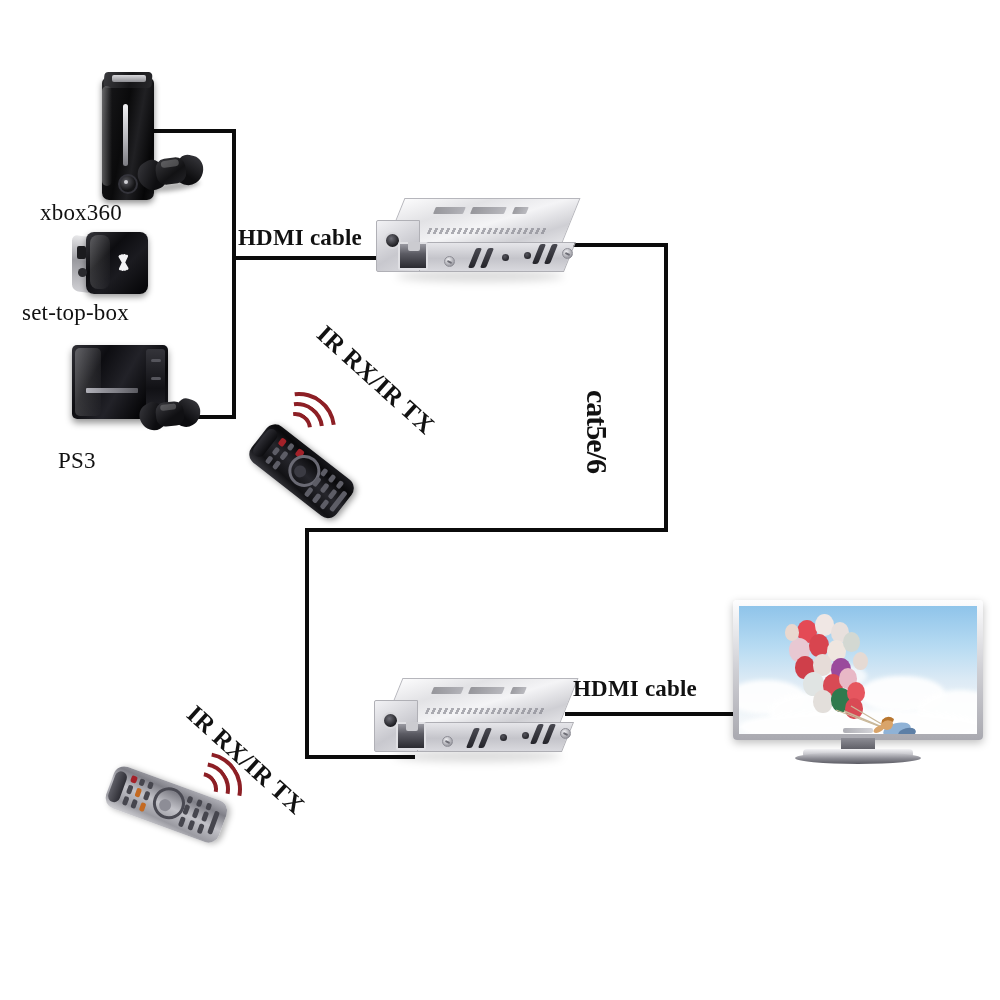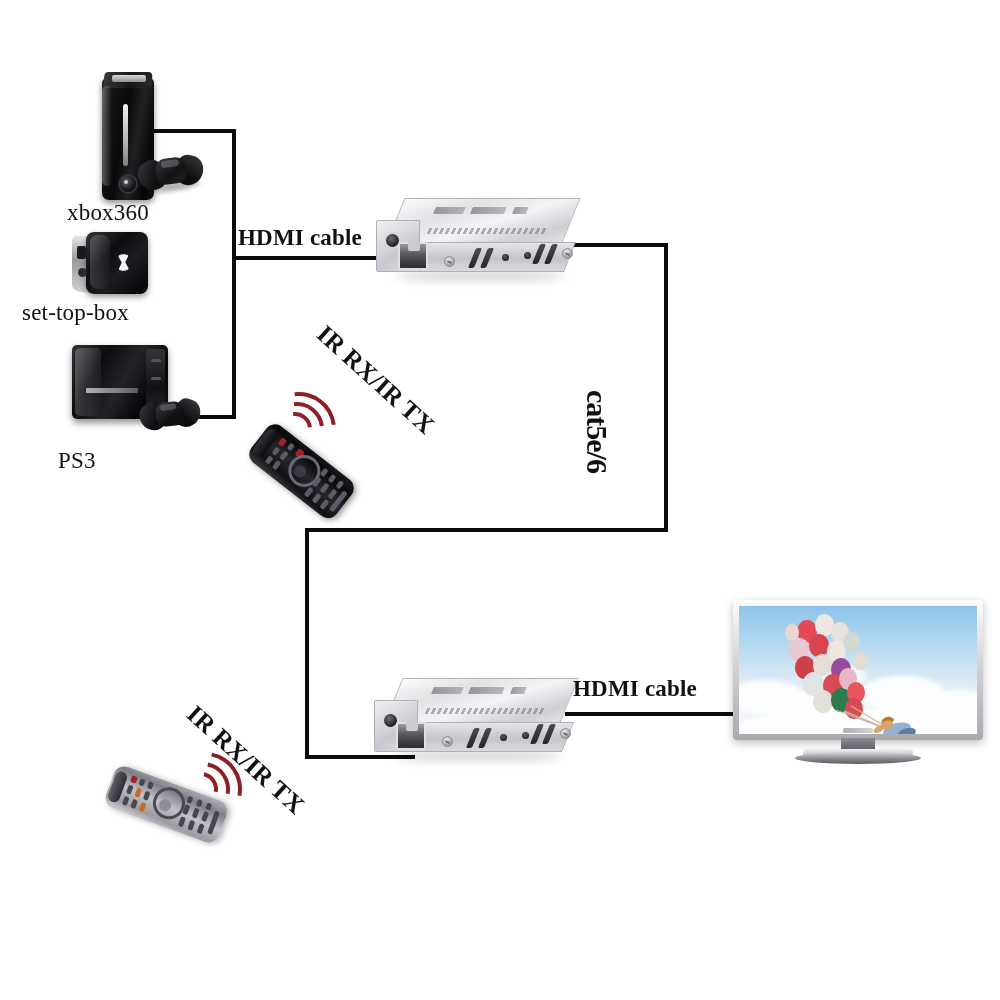--- a/index.html
+++ b/index.html
@@ -201,21 +201,21 @@
     <div class="xbox-strip"></div>
     <div class="xbox-ring"></div>
     <div class="pad">
       <div class="pad-sh"></div>
       <div class="pad-l"></div>
       <div class="pad-r"></div>
       <div class="pad-c"></div>
       <div class="pad-hi"></div>
     </div>
   </div>
-  <div class="lbl lbl-dev" style="left:40px;top:200px;margin-left:27px;">xbox360</div>
+  <div class="lbl lbl-dev" style="left:40px;top:200px;">xbox360</div>
 
   <div class="stb">
     <div class="stb-side"></div>
     <div class="stb-face"></div>
     <div class="stb-gloss"></div>
     <div class="stb-port"></div>
     <div class="stb-knob"></div>
     <div class="stb-logo">
       <i></i>
         <i></i>

